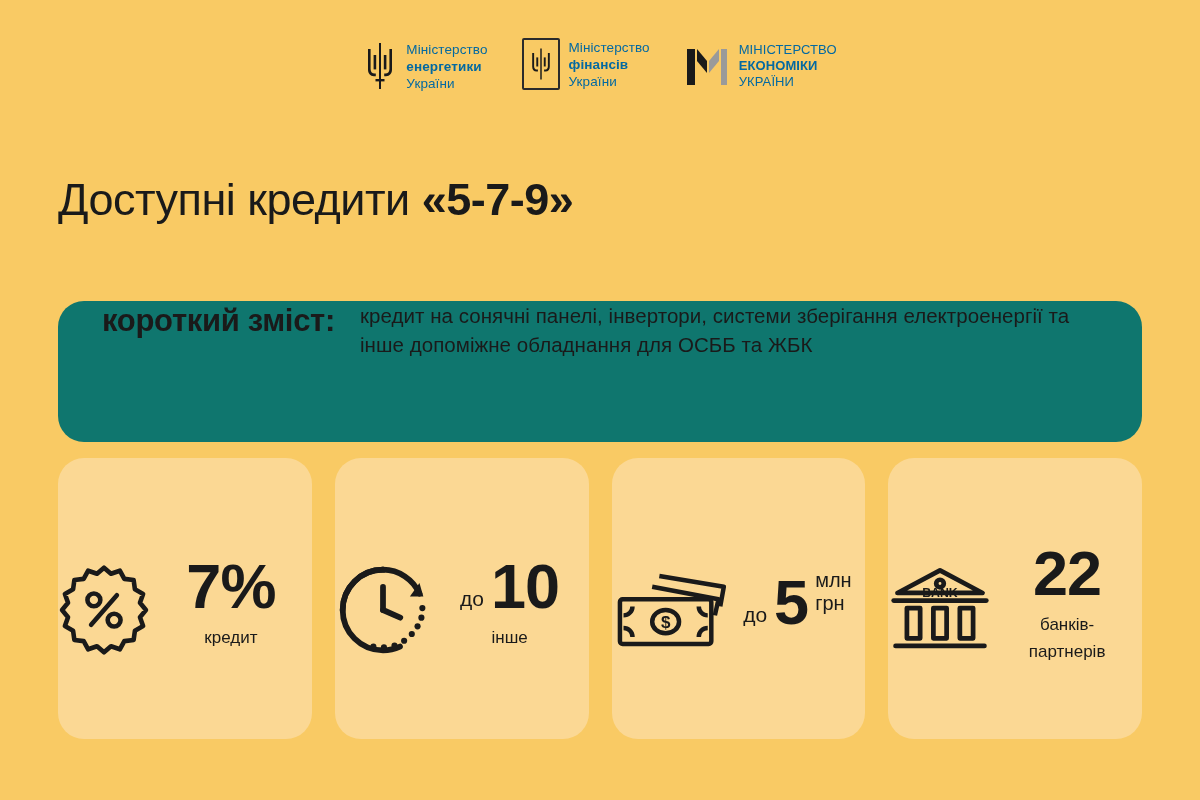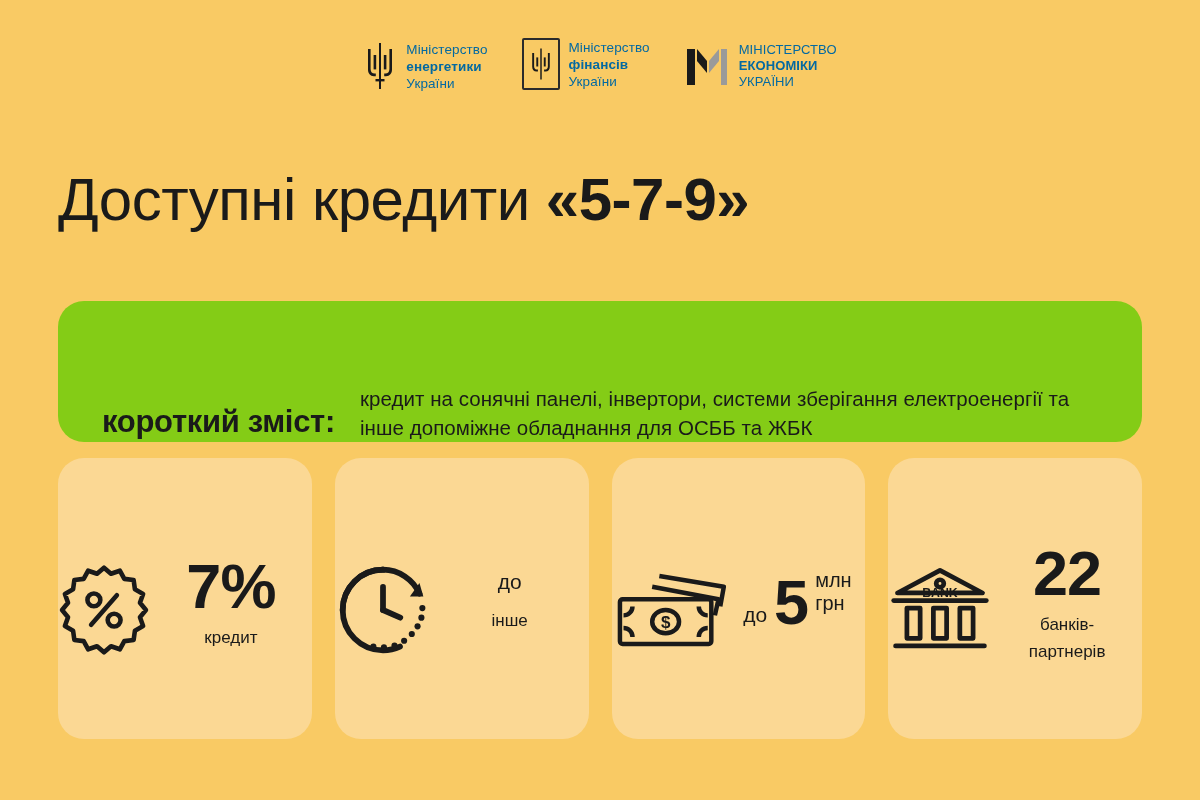--- a/index.html
+++ b/index.html
@@ -56,38 +56,38 @@
   .logo-text .l2 { font-weight: 700; }
   .logo-text .l3 { font-weight: 400; }
   .logo.econ .logo-text { font-weight: 700; text-transform: uppercase; font-size: 13px; line-height: 16px; }
   .logo.econ .logo-mark { width: 46px; }
 
   
   .title {
     position: absolute;
     top: 172px;
     left: 58px;
-    font-size: 60px;
+    font-size: 45px;
     line-height: 56px;
     letter-spacing: -0.5px;
     font-weight: 400;
   }
   .title b { font-weight: 700; }
 
   
   .summary-card {
     position: absolute;
     left: 58px;
     top: 301px;
     width: 1084px;
     height: 141px;
-    background: #84cc16;
+    background: #0f766e;
     border-radius: 26px;
     display: flex;
-    align-items: flex-end;
+    align-items: flex-start;
     padding: 0 44px;
   }
   .summary-label {
     font-size: 31px;
     line-height: 40px;
     font-weight: 700;
     width: 258px;
     flex: none;
     letter-spacing: -0.3px;
   }
@@ -273,20 +273,21 @@
           <circle cx="51" cy="89" r="3.2"></circle>
             <circle cx="40" cy="88" r="3.2"></circle>
         </g>
         <line x1="50" y1="50" x2="50" y2="26" stroke="#1a1a1a" stroke-width="6" stroke-linecap="round"></line>
         <line x1="50" y1="50" x2="68" y2="58" stroke="#1a1a1a" stroke-width="6" stroke-linecap="round"></line>
       </svg>
     </div>
     <div class="card-body">
       <div class="value-row">
         <div class="pre">до</div>
+        <div class="big">10</div>
       </div>
       <div class="caption">інше</div>
     </div>
   </div>
 
   <div class="card">
     <div class="card-icon">
       <svg width="118" height="86" viewBox="0 0 130 96">
         <g fill="none" stroke="#1a1a1a" stroke-width="5" stroke-linejoin="round">
           <path d="M52 10 L124 22 L120 44"></path>

